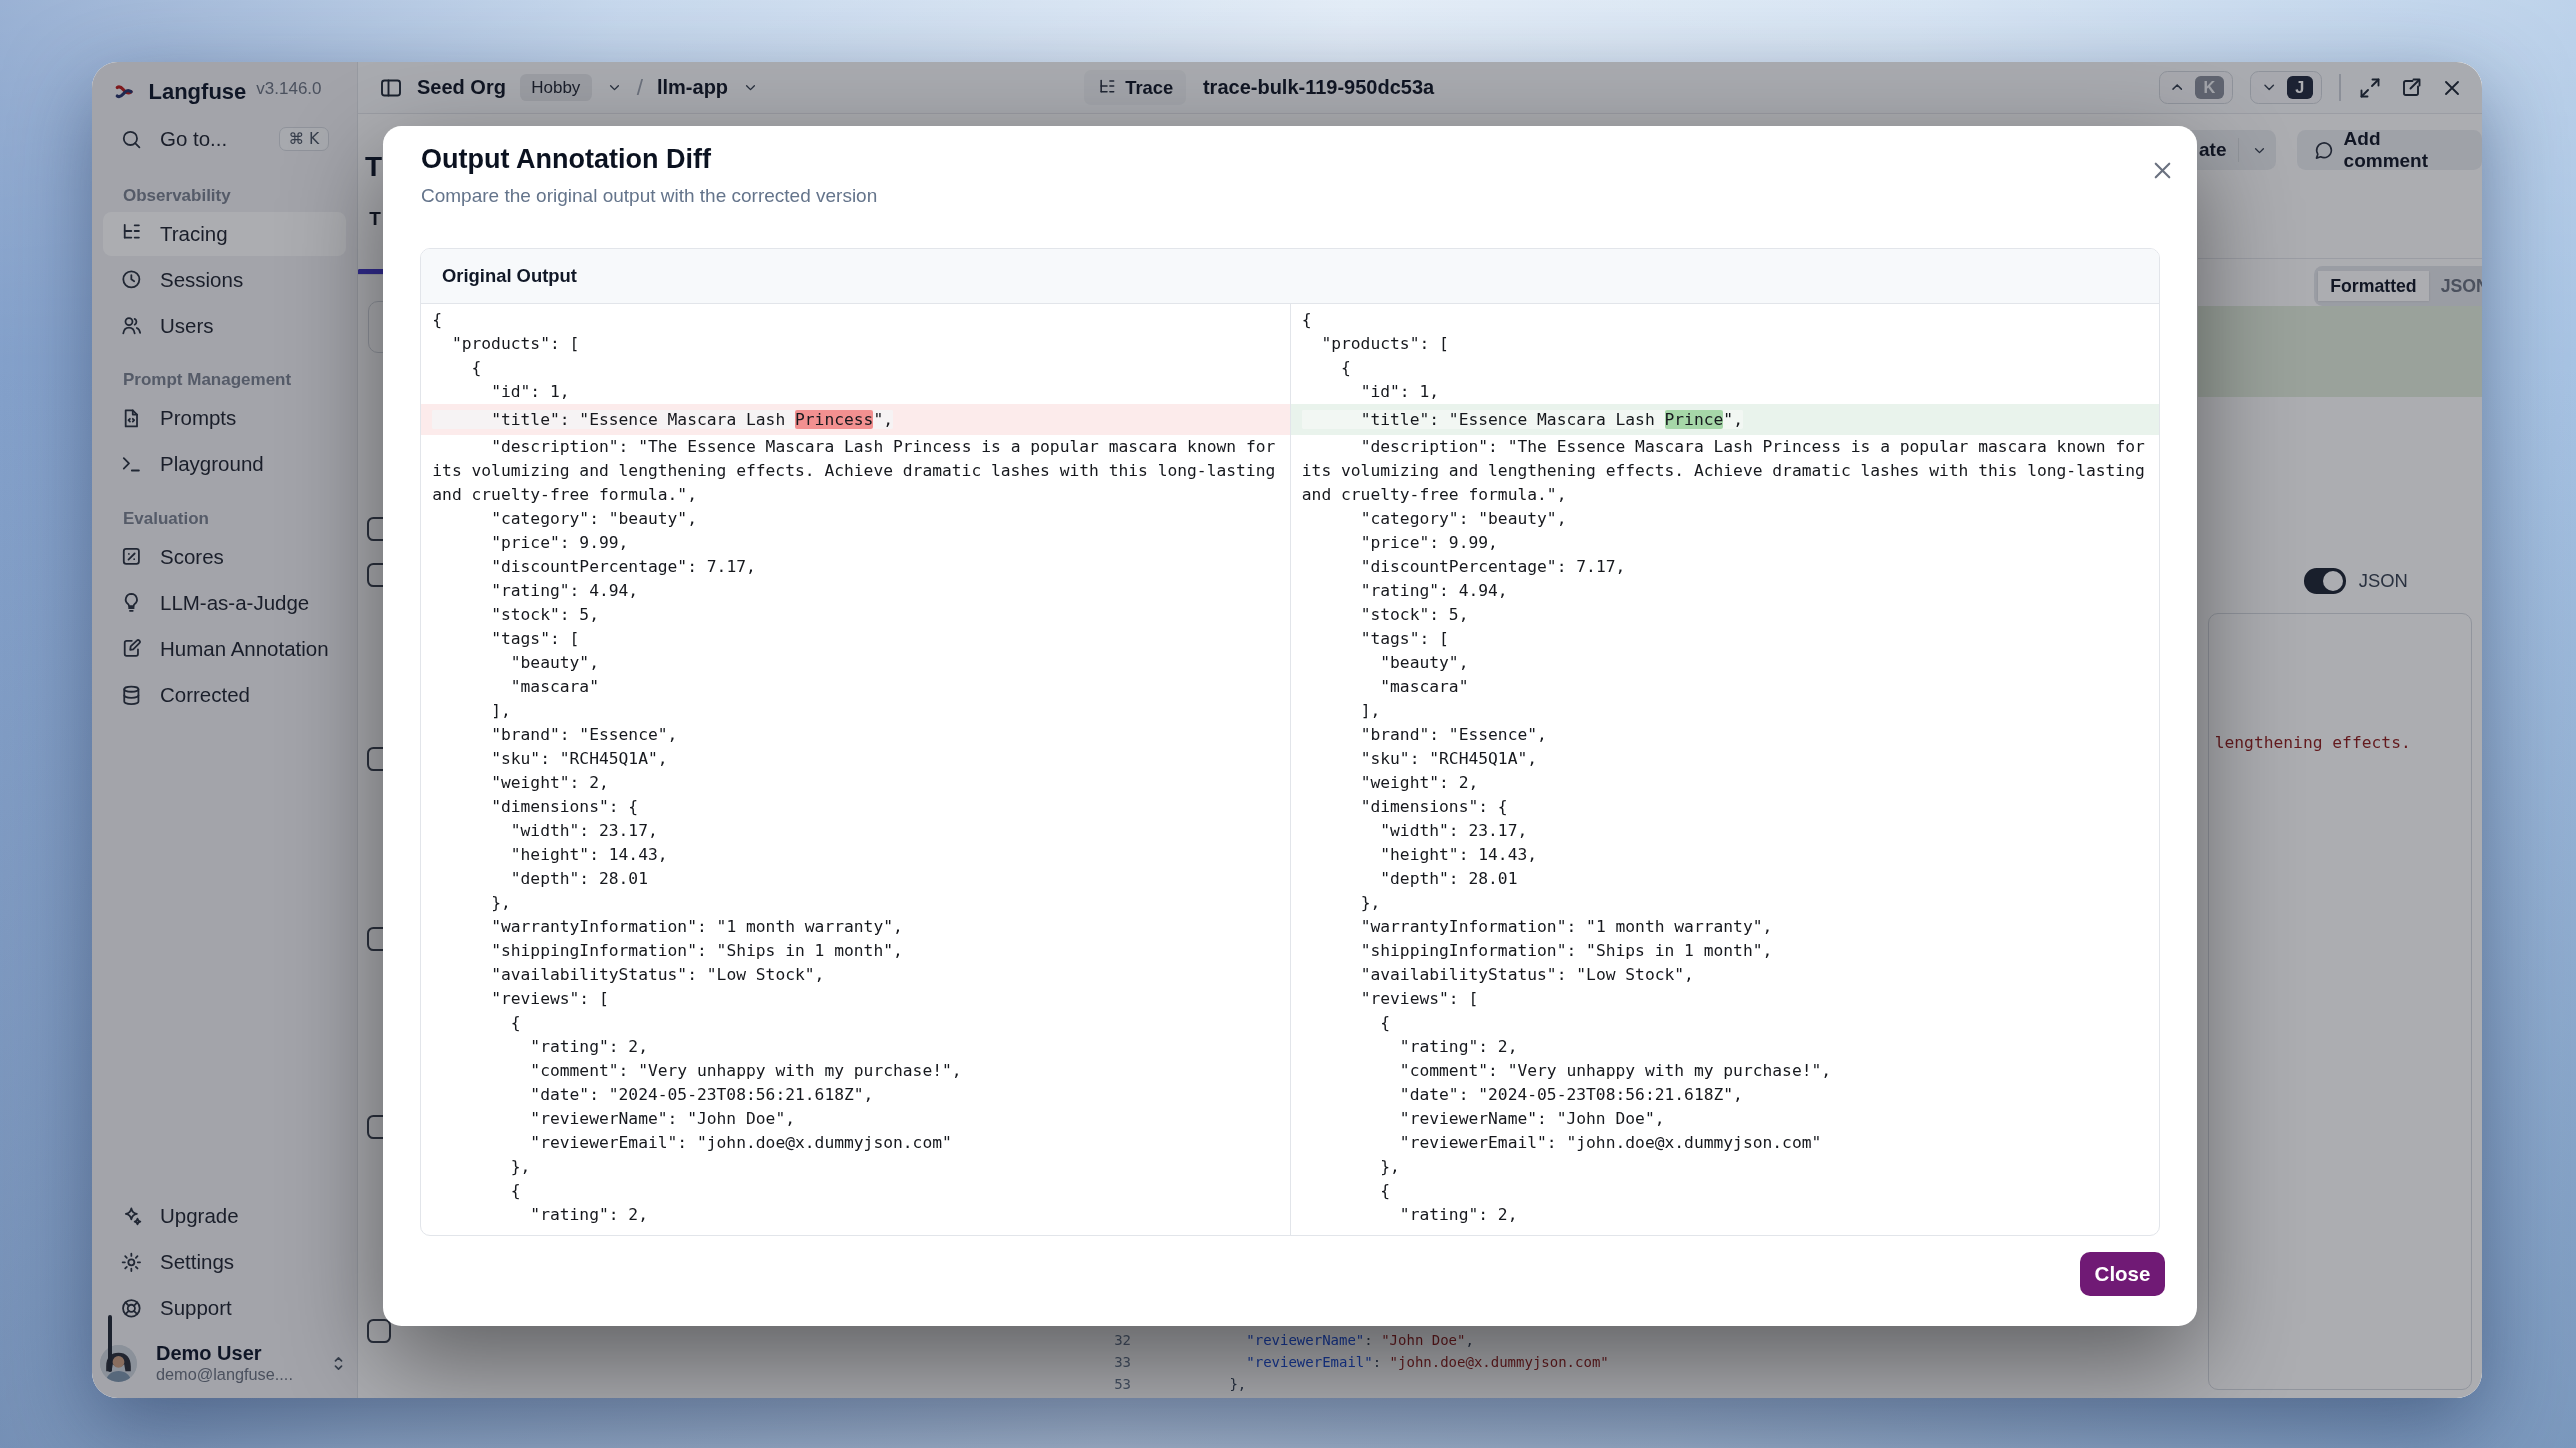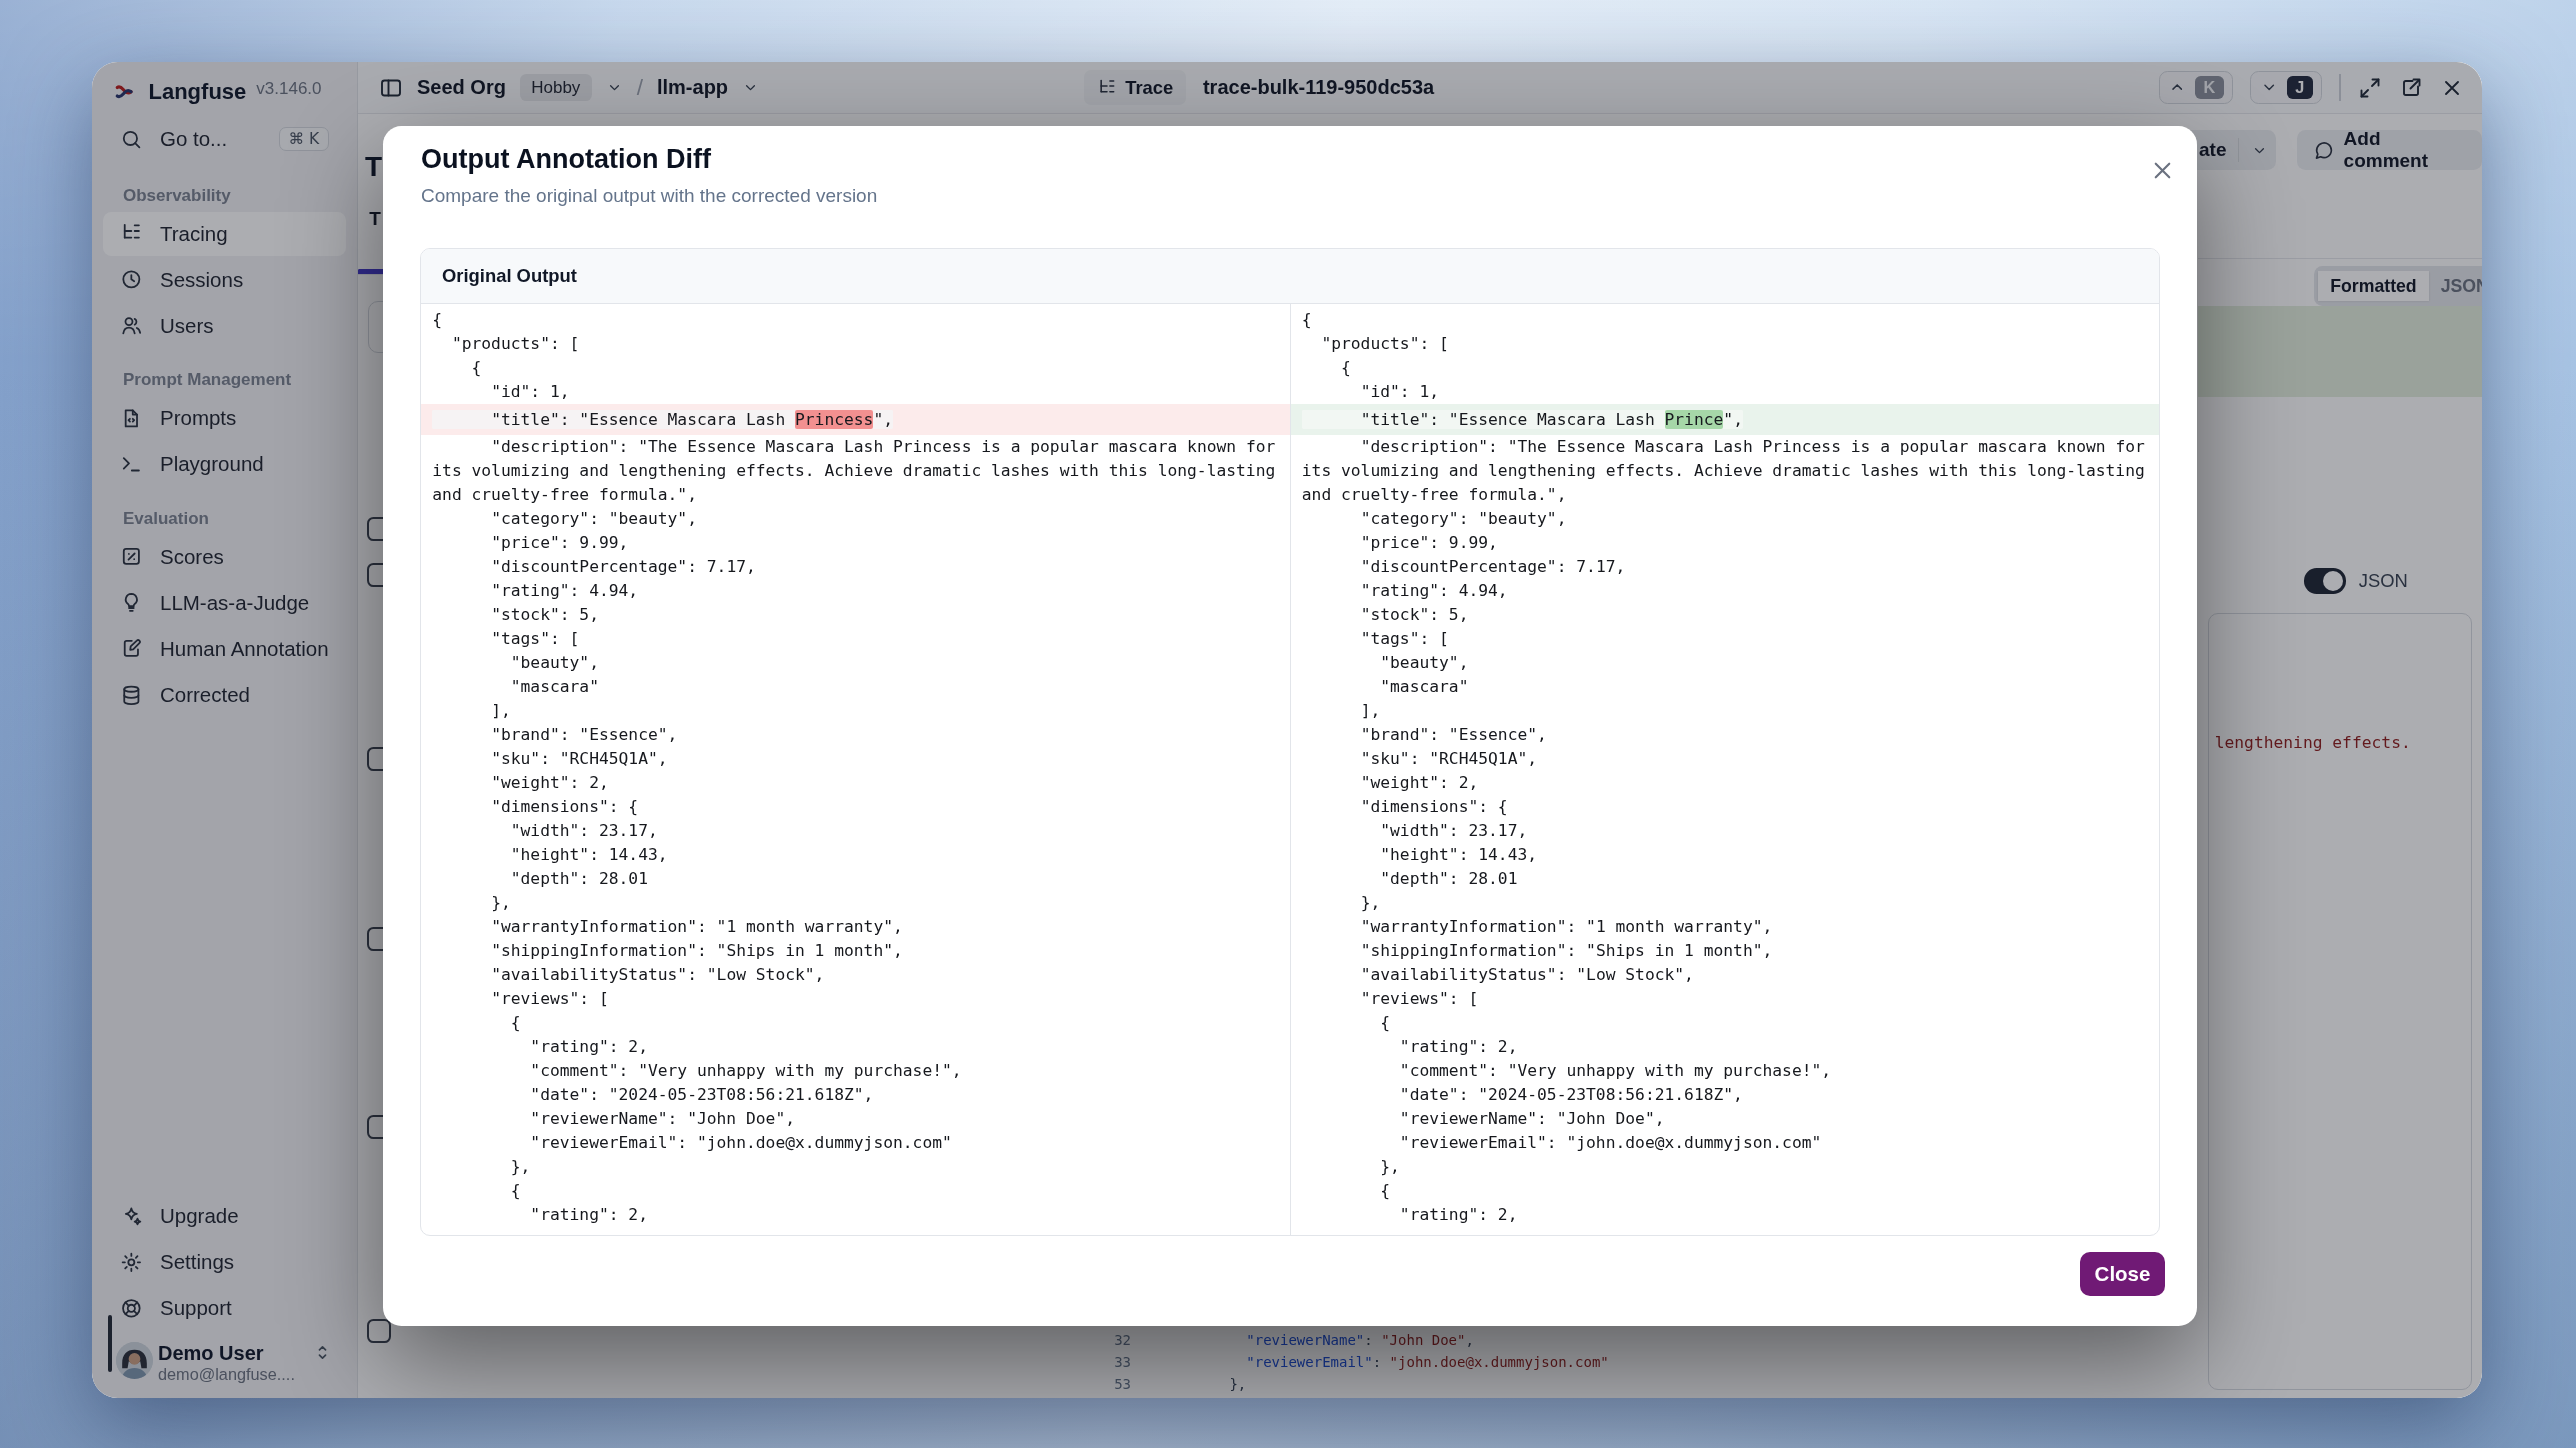--- a/index.html
+++ b/index.html
@@ -23,21 +23,21 @@
   .brand{font-size:22px;font-weight:700;color:#0f172a}
   .version{font-size:17px;color:#6b7280}
   .nav-item{display:flex;align-items:center;gap:17px;height:44px;margin:2.1px 11.3px;padding:0 17px;
     border-radius:8.5px;font-size:20.5px;color:#1f2430;font-weight:500;cursor:pointer}
   .nav-item.active{background:#ffffff}
   .nicon{width:22.7px;height:22.7px;color:#2a3240;flex:none}
   .kbd{border:1.4px solid #d4d8de;border-radius:7px;padding:2.1px 8.5px;font-size:15.6px;color:#4b5563;
     background:#f8f9fb;margin-left:auto;font-family:"DejaVu Sans",sans-serif}
   .section-label{font-size:17px;font-weight:600;color:#7a8190;margin:22.7px 0 5.7px 31px}
   .spacer{flex:1}
-  .user-row{display:flex;align-items:flex-start;gap:5px;margin:10px 24px 0;position:relative}
+  .user-row{display:flex;align-items:center;gap:19px;margin:10px 8px 0;position:relative}
   .avatar{width:37px;height:37px;border-radius:50%;overflow:hidden;background:#cfd6dd;flex:none}
   .user-meta{line-height:1.15}
   .user-name{font-size:20px;font-weight:700;color:#0f172a}
   .user-email{font-size:16.3px;color:#6b7280}
   .chevrons{width:21px;height:21px;color:#4b5563;margin-left:auto}
   .caret-artifact{position:absolute;left:15.6px;top:1253px;width:4.2px;height:57px;background:#232a36;border-radius:2.1px}
 
   
   .main{flex:1;position:relative;background:#fff}
   .topbar{position:absolute;left:0;top:0;right:0;height:52px;background:#fbfcfd;border-bottom:0.7px solid #e5e7eb}

